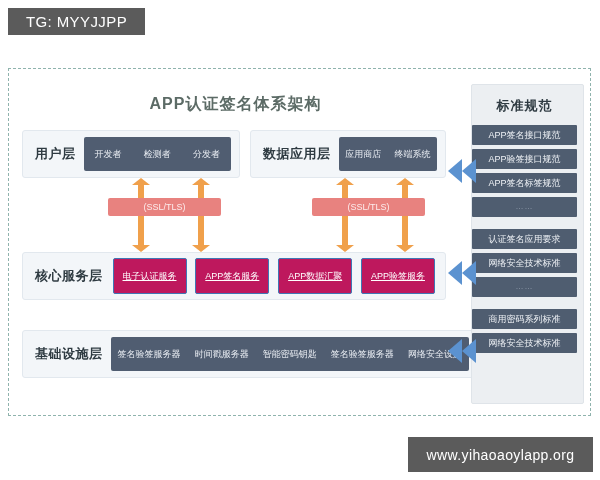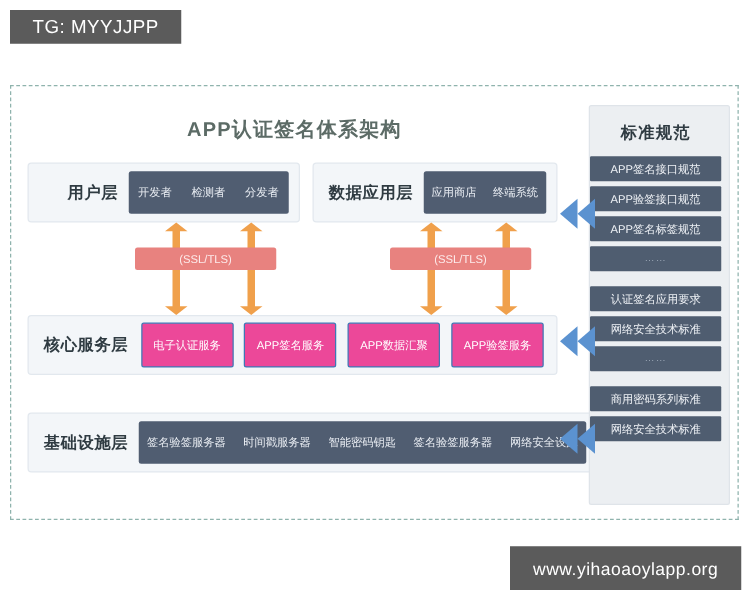--- a/index.html
+++ b/index.html
@@ -90,21 +90,20 @@
     margin-left: 12px;
     letter-spacing: .5px;
   }
 
   
   .layer-user {
     left: 10px;
     top: 58px;
     width: 218px;
     height: 48px;
-    padding-left: 19px;
   }
   .layer-data {
     left: 238px;
     top: 58px;
     width: 196px;
     height: 48px;
   }
   .layer-core {
     left: 10px;
     top: 180px;
@@ -140,31 +139,32 @@
 
   
   .core-boxes {
     display: flex;
     flex: 1;
     justify-content: space-between;
     margin-left: 10px;
     margin-right: 10px;
   }
   .core-box {
-    background: #ec4899;
+    background: #be185d;
     border: 1px solid #3f77b5;
     border-radius: 2px;
     color: #ffffff;
     font-size: 9px;
     width: 72px;
     height: 34px;
     display: flex;
     align-items: center;
     justify-content: center;
     white-space: nowrap;
+    text-decoration: underline;
   }
 
   
   .ssl-band {
     position: absolute;
     height: 18px;
     background: #e8827f;
     border-radius: 2px;
     display: flex;
     align-items: center;

